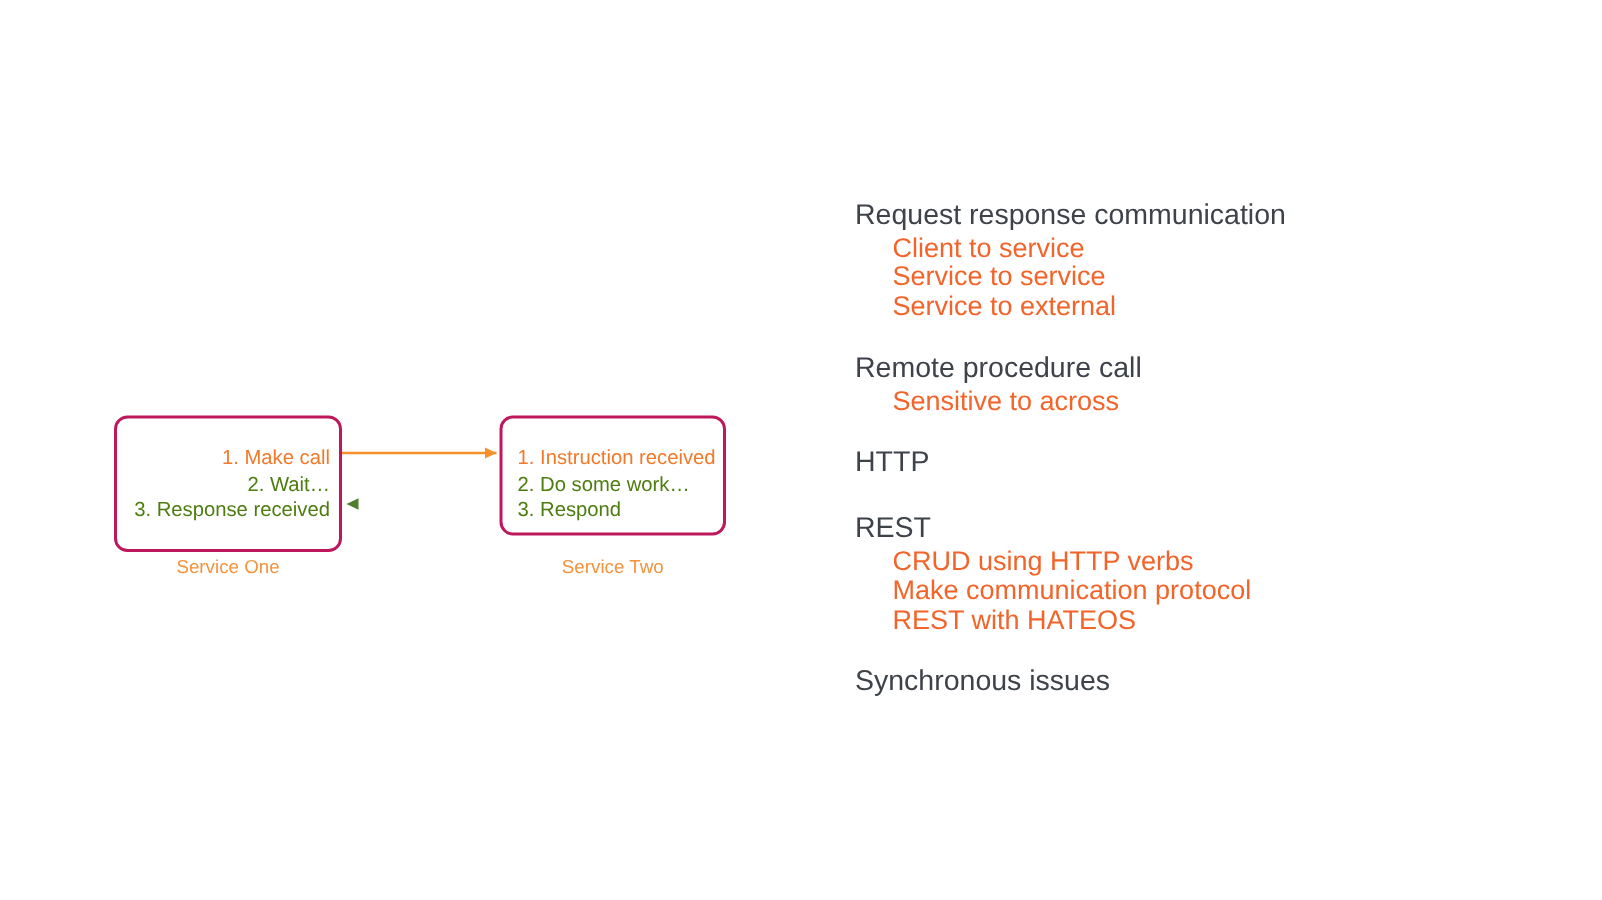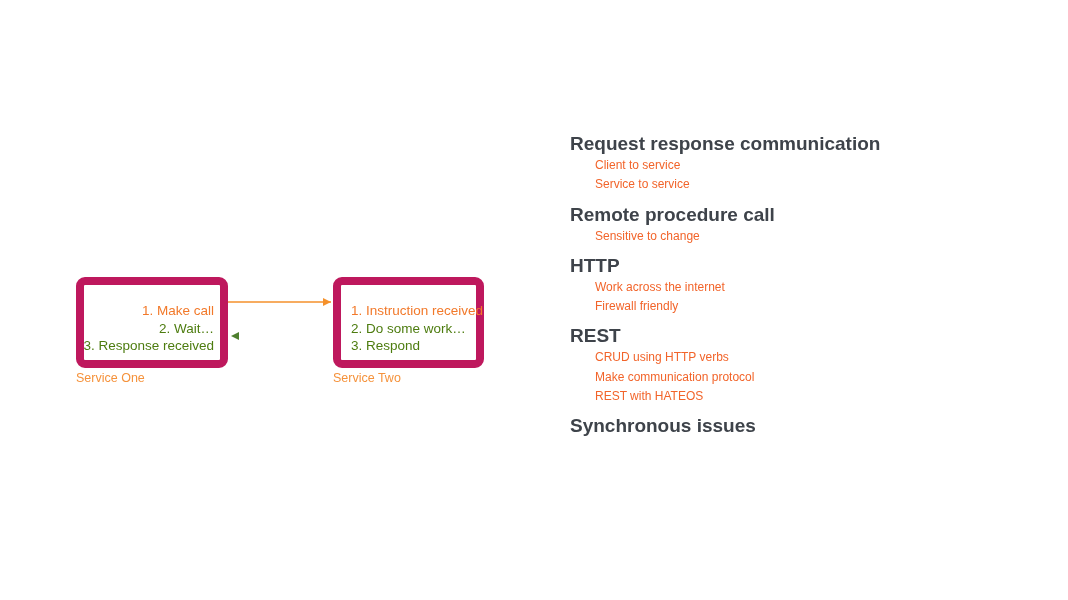--- a/index.html
+++ b/index.html
@@ -21,35 +21,35 @@
     position: absolute;
     left: 0;
     top: 0;
     width: 540px;
     height: 600px;
   }
 
   .svc-box {
     position: absolute;
     box-sizing: border-box;
-    border: 8px solid #be185d;
+    border: 2px solid #be185d;
     border-radius: 9px;
     background: #ffffff;
   }
   #box-one {
     left: 76px;
     top: 277px;
     width: 152px;
     height: 91px;
   }
   #box-two {
     left: 333px;
     top: 277px;
     width: 151px;
-    height: 91px;
+    height: 80px;
   }
 
   .svc-lines {
     position: absolute;
     font-size: 13.5px;
     line-height: 17.5px;
     white-space: nowrap;
   }
   #lines-one {
     right: 6px;
@@ -62,21 +62,21 @@
     text-align: left;
   }
   .ln-orange { color: #F2792A; }
   .ln-gray   { color: #4d7c0f; }
   .ln-green  { color: #4d7c0f; }
 
   .svc-caption {
     position: absolute;
     font-size: 12.5px;
     color: #F5923B;
-    text-align: left;
+    text-align: center;
     white-space: nowrap;
   }
   #caption-one {
     left: 76px;
     top: 371px;
     width: 152px;
   }
   #caption-two {
     left: 333px;
     top: 371px;
@@ -98,38 +98,38 @@
     position: absolute;
     left: 570px;
     top: 132px;
     width: 470px;
   }
   .grp { margin: 0; }
   .grp-title {
     color: #3E434A;
     font-size: 19px;
     line-height: 24px;
-    font-weight: bold;
+    font-weight: normal;
     margin: 0;
     padding: 0;
     white-space: nowrap;
   }
   .grp-items {
     margin: 0;
     padding: 0;
     list-style: none;
   }
   .grp-item {
     color: #F2642A;
-    font-size: 12px;
+    font-size: 18px;
     line-height: 19.3px;
     padding-left: 25px;
     white-space: nowrap;
   }
-  .grp + .grp { margin-top: 8px; }
+  .grp + .grp { margin-top: 20px; }
 </style>
 </head>
 <body>
 
 <div id="diagram">
 
   <svg id="arrows" viewBox="0 0 540 600" width="540" height="600" aria-hidden="true">
     <defs>
       <marker id="ah-orange" markerWidth="9" markerHeight="9" refX="8" refY="4.5" orient="auto" markerUnits="userSpaceOnUse">
         <path d="M0,0.6 L8,4.5 L0,8.4 Z" fill="#F5912B"></path>
@@ -174,36 +174,33 @@
 
 </div>
 
 <div id="outline">
 
   <div class="grp">
     <div class="grp-title">Request response communication</div>
     <ul class="grp-items">
       <li class="grp-item">Client to service</li>
       <li class="grp-item">Service to service</li>
+      <li class="grp-item">Service to external</li>
     </ul>
   </div>
 
   <div class="grp">
     <div class="grp-title">Remote procedure call</div>
     <ul class="grp-items">
-      <li class="grp-item">Sensitive to change</li>
+      <li class="grp-item">Sensitive to across</li>
     </ul>
   </div>
 
   <div class="grp">
     <div class="grp-title">HTTP</div>
-    <ul class="grp-items">
-      <li class="grp-item">Work across the internet</li>
-      <li class="grp-item">Firewall friendly</li>
-    </ul>
   </div>
 
   <div class="grp">
     <div class="grp-title">REST</div>
     <ul class="grp-items">
       <li class="grp-item">CRUD using HTTP verbs</li>
       <li class="grp-item">Make communication protocol</li>
       <li class="grp-item">REST with HATEOS</li>
     </ul>
   </div>

